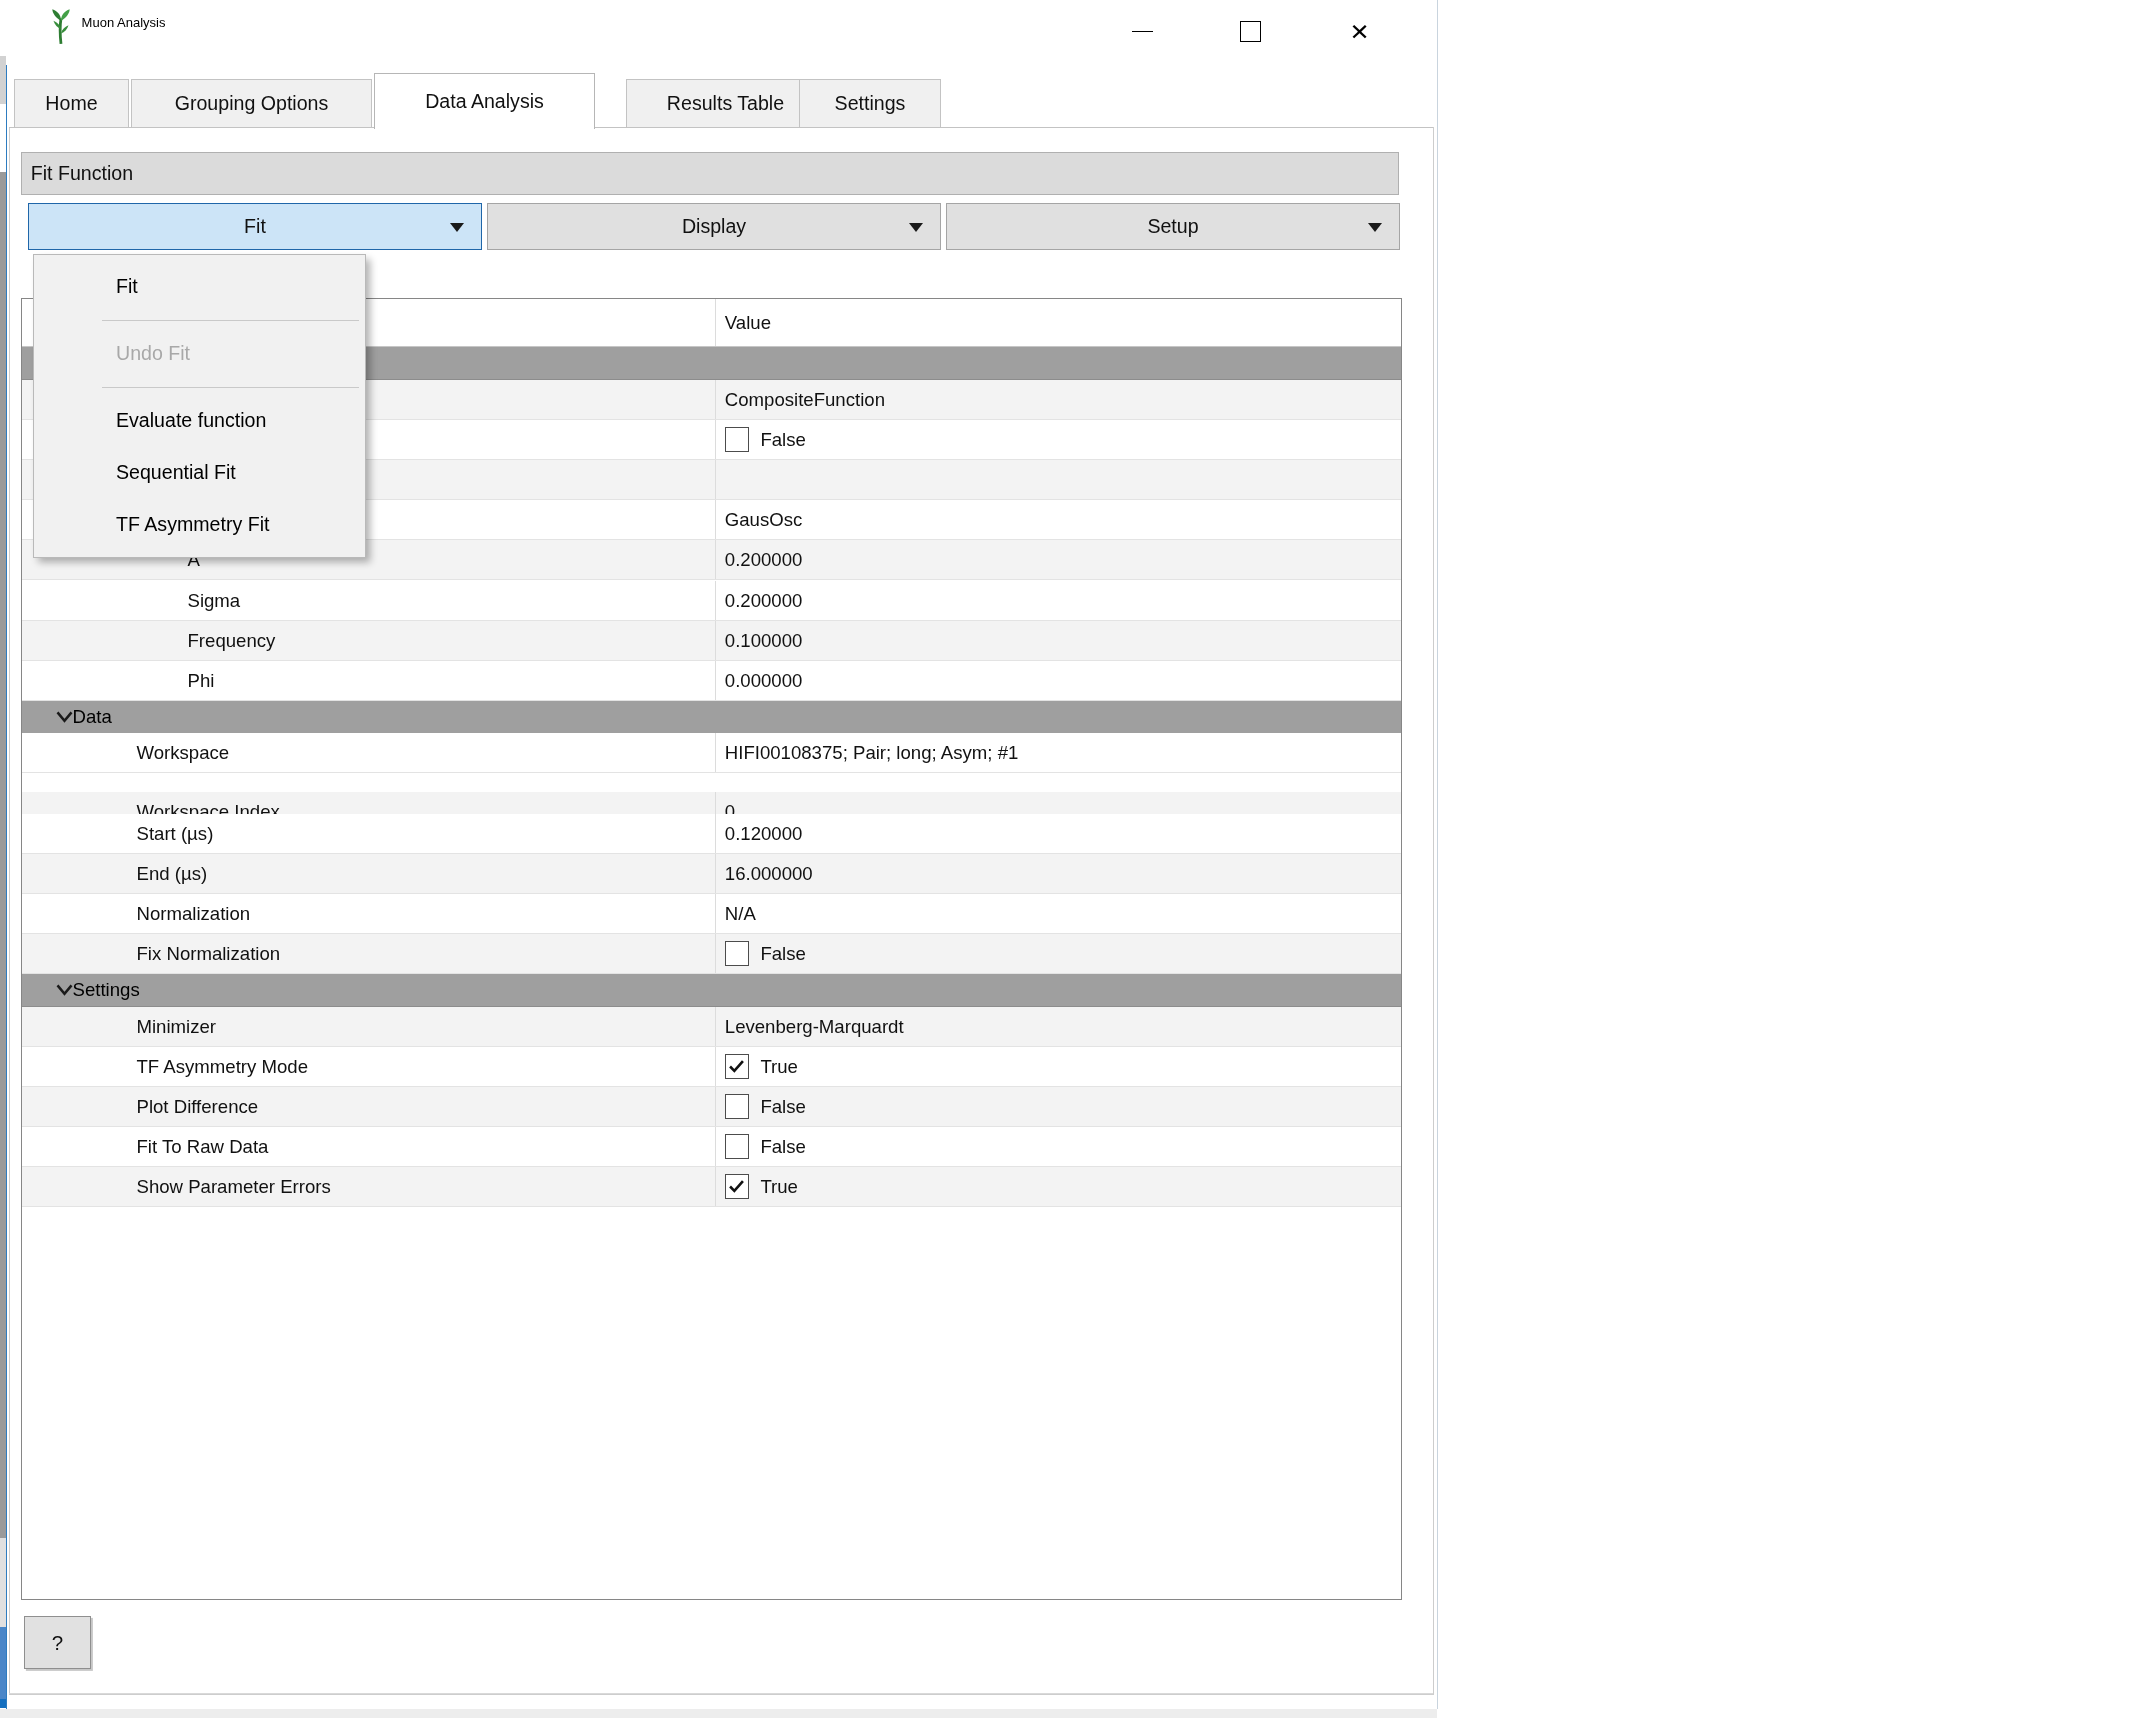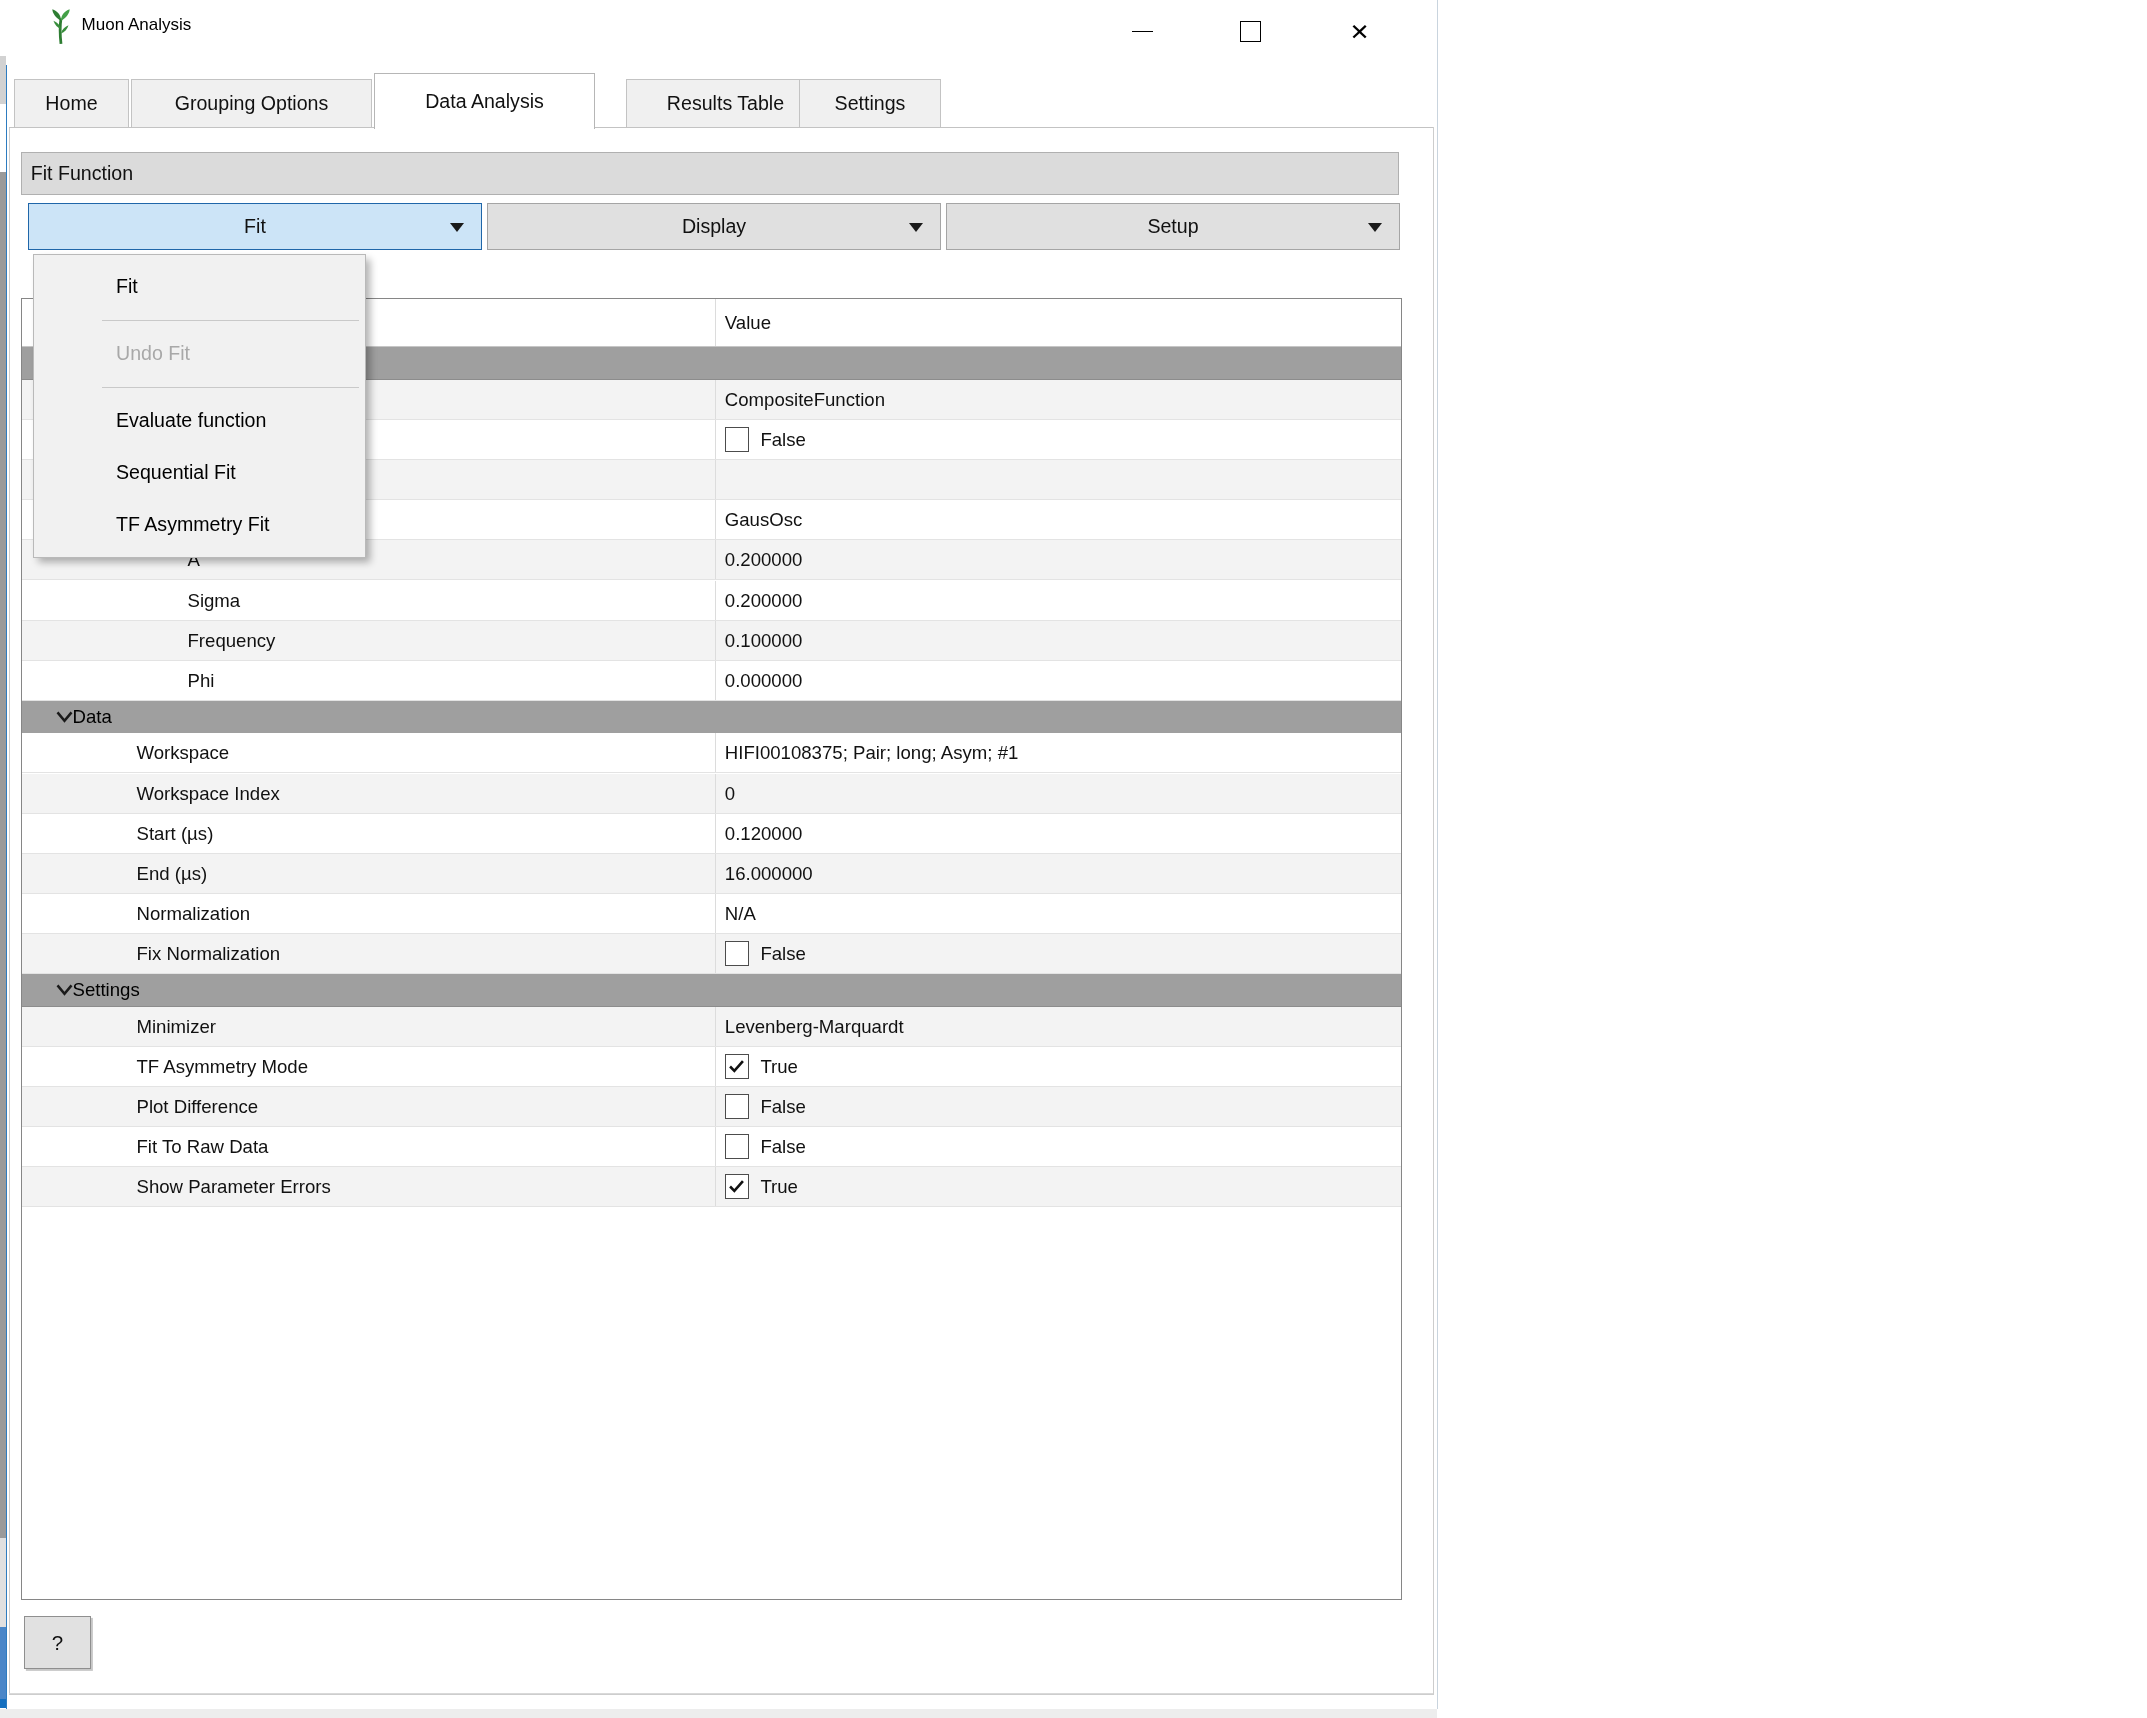--- a/index.html
+++ b/index.html
@@ -13,21 +13,21 @@
   .edge.e3{left:0;top:1538px;width:5.6px;height:89px;background:#e0e0e0;}
   .edge.e4{left:0;top:1627px;width:5.6px;height:73px;background:#4a86c8;}
   .bottom-bar{position:absolute;left:0;top:1699px;width:1437px;height:9.3px;background:#146fc0;}
   .below-bar{position:absolute;left:0;top:1709px;width:1437px;height:9.3px;background:#ededed;}
 
   
   .window{position:absolute;left:5.6px;top:0;width:1430px;height:1709px;background:#fff;
           border-left:1.9px solid #2e7cc0;border-right:0.9px solid #c9d4de;}
   .titlebar{position:absolute;left:5.6px;top:0;width:1430px;height:65px;background:#fff;}
   .app-icon{position:absolute;left:41px;top:7.5px;width:28px;height:37px;}
-  .title{position:absolute;left:76px;top:15px;font-size:17px;color:#000;}
+  .title{position:absolute;left:76px;top:15px;font-size:13px;color:#000;}
   .wbtn{position:absolute;top:7.5px;width:60px;height:48px;display:flex;align-items:center;justify-content:center;}
   .wbtn.min{left:1107px;}.wbtn.max{left:1215px;}.wbtn.close{left:1324px;}
   .glyph-min{width:20.5px;height:1.9px;background:#000;}
   .glyph-max{width:18.6px;height:18.6px;border:1.9px solid #000;background:#fff;}
   .glyph-close{font-size:24px;font-weight:300;line-height:1;color:#000;transform:scaleY(0.95);}
 
   
   .pane-line{position:absolute;left:9.3px;top:127px;width:1424px;height:0.9px;background:#c3c3c3;z-index:1;}
   .pane{position:absolute;left:9.3px;top:127px;width:1423px;height:1566px;border:0.9px solid #cdcdcd;background:#fff;z-index:0;}
   .tab{position:absolute;top:79px;height:48px;background:#f0f0f0;border:0.9px solid #c3c3c3;border-bottom:none;
@@ -204,21 +204,21 @@
           </svg>
       </span>
       <span class="sectlbl">Data</span>
     </div>
 
     <div class="trow" style="top:434px">
       <div class="cell lbl">Workspace</div>
       <div class="cell val">HIFI00108375; Pair; long; Asym; #1</div>
     </div>
 
-    <div class="trow alt" style="top:475px">
+    <div class="trow alt" style="top:493px">
       <div class="cell lbl">Workspace Index</div>
       <div class="cell val">0</div>
     </div>
 
     <div class="trow" style="top:515px">
       <div class="cell lbl">Start (µs)</div>
       <div class="cell val">0.120000</div>
     </div>
 
     <div class="trow alt" style="top:555px">

